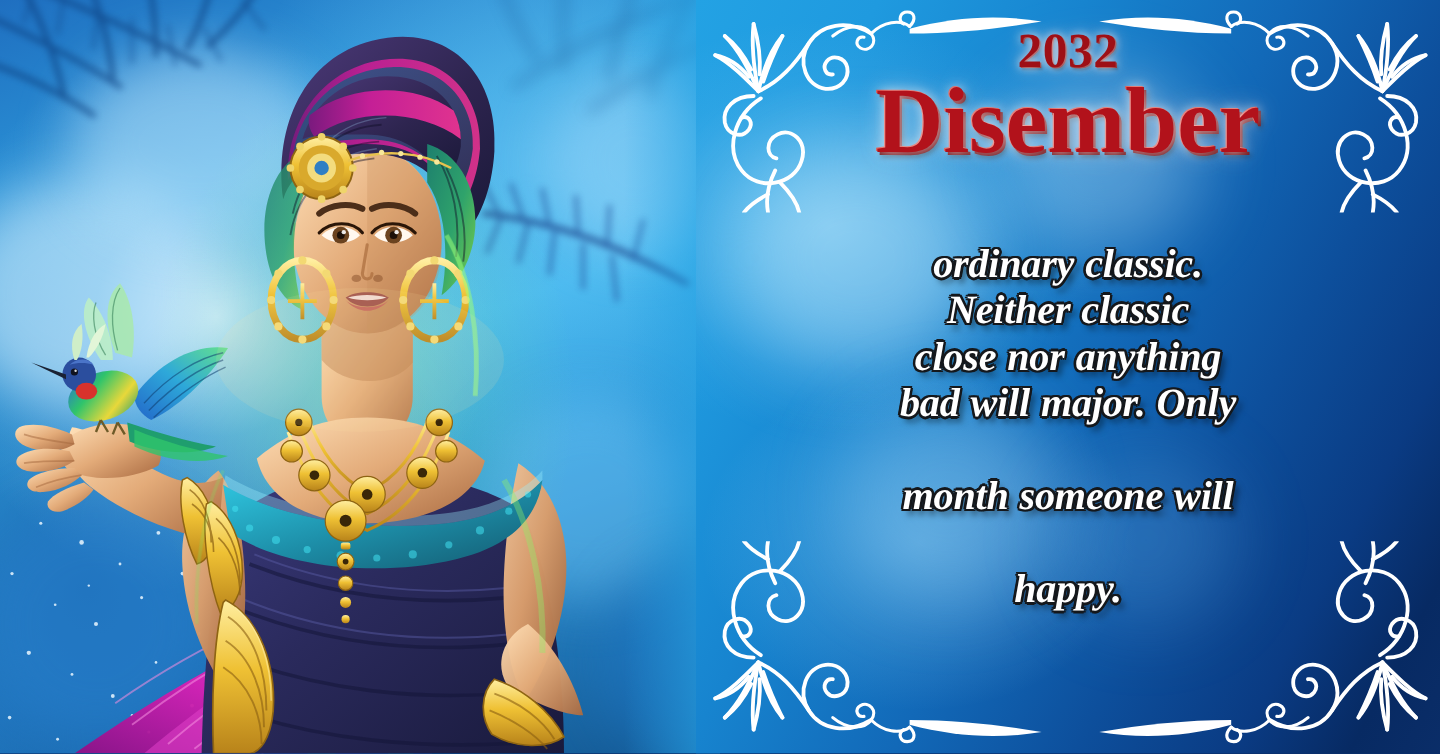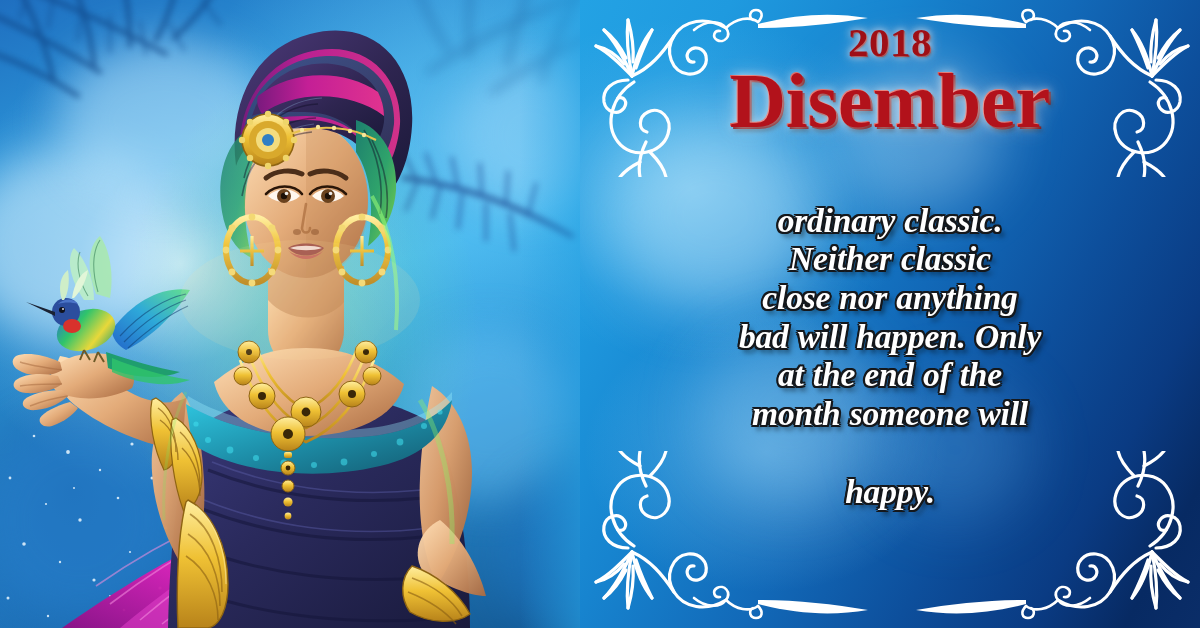--- a/index.html
+++ b/index.html
@@ -774,30 +774,30 @@
         <g fill="none" stroke="#ffffff" stroke-width="2.6" stroke-linecap="round" transform="translate(400,0) scale(-1,1)">
           <path d="M2 26 C14 16 28 16 34 24 C40 32 32 40 25 36 C20 33 22 26 28 27"></path>
           <path d="M34 24 C44 14 58 12 66 18"></path>
           <path d="M66 18 C72 12 70 6 64 6 C58 6 56 13 61 16"></path>
         </g>
         <path d="M334 20 C296 10 260 8 224 14 C260 20 296 24 334 24 Z" fill="#ffffff"></path>
       </svg>
     </div>
 
     <div class="headline-wrap">
-      <div class="year">2018</div>
+      <div class="year">2032</div>
       <div class="month">Disember</div>
     </div>
 
     <div class="forecast">
       <br>
       <span>ordinary classic.</span><br>
       <span>Neither classic</span><br>
       <span>close nor anything</span><br>
-      <span>bad will happen. Only</span><br>
-      <span>at the end of the</span><br>
+      <span>bad will major. Only</span><br>
+      <br>
       <span>month someone will</span><br>
       <br>
       <span>happy.</span>
     </div>
 
   </div>
 </div>
 
 </body></html>

